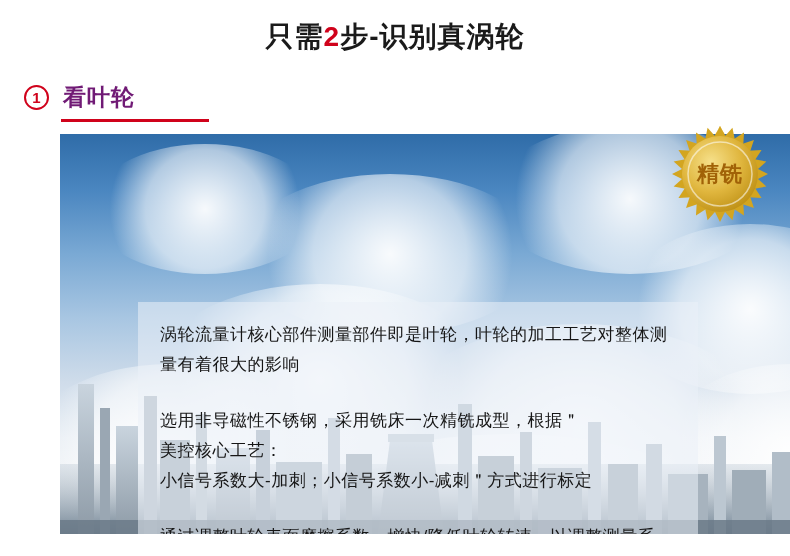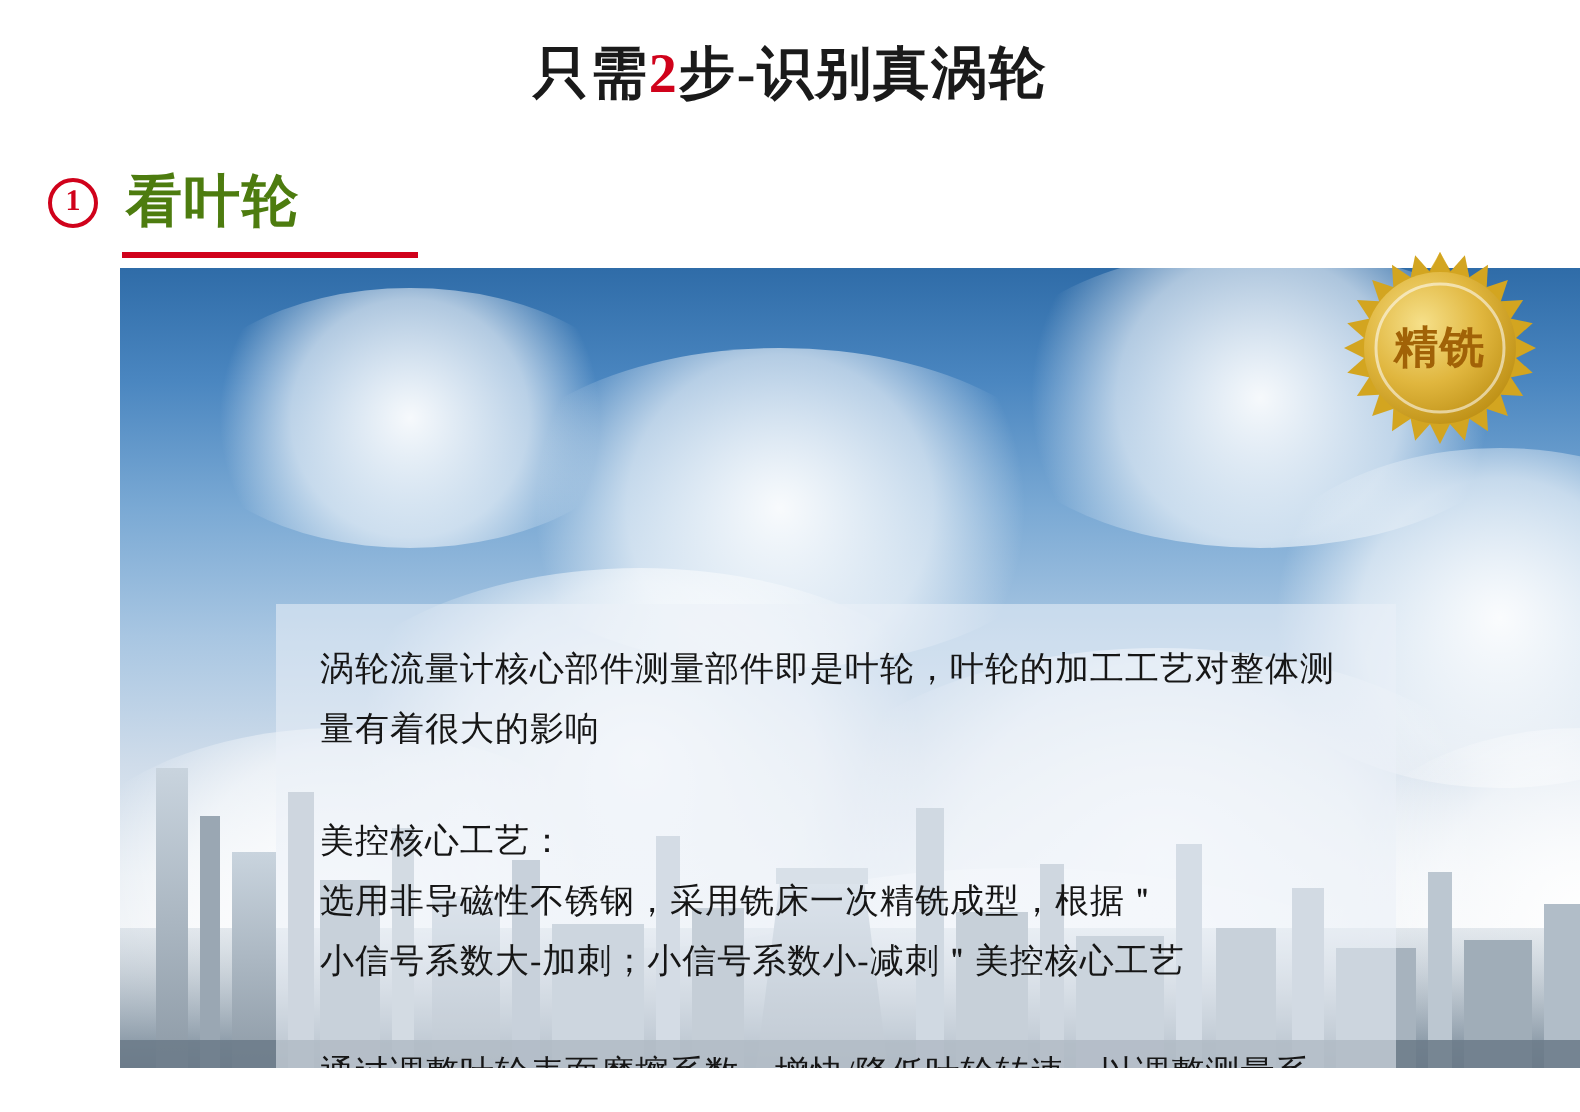--- a/index.html
+++ b/index.html
@@ -11,21 +11,20 @@
     height: 556px;
     background: #ffffff;
     font-family: "Liberation Sans", sans-serif;
     overflow: hidden;
   }
   .page {
     position: relative;
     width: 790px;
     height: 556px;
     background: #ffffff;
-    font-family: Liberation Serif, serif;
   }
 
   
   .title-bar {
     position: absolute;
     top: 18px;
     left: 0;
     width: 790px;
     text-align: center;
     font-size: 28px;
@@ -58,23 +57,23 @@
     align-items: center;
     justify-content: center;
     box-sizing: border-box;
     line-height: 1;
   }
   .step-label-wrap {
     margin-left: 14px;
     position: relative;
   }
   .step-label {
-    font-size: 28px;
+    font-size: 23px;
     font-weight: bold;
-    color: #4d7c0f;
+    color: #701a75;
     letter-spacing: 1px;
   }
   .step-underline {
     position: absolute;
     left: -2px;
     bottom: -9px;
     width: 148px;
     height: 3px;
     background: #d0021b;
   }
@@ -243,23 +242,23 @@
       <rect x="654" y="92" width="12" height="98" fill="#bcc7d1"></rect>
       <rect x="672" y="126" width="34" height="64" fill="#a0adb8"></rect>
       <rect x="712" y="108" width="20" height="82" fill="#b1bdc8"></rect>
 
       <rect x="0" y="176" width="742" height="14" fill="#6b7a88" opacity="0.85"></rect>
     </svg>
 
     <div class="text-box">
       <p>涡轮流量计核心部件测量部件即是叶轮，叶轮的加工工艺对整体测量有着很大的影响</p>
       <div class="para-gap"></div>
+      <p>选用非导磁性不锈钢，采用铣床一次精铣成型，根据＂</p>
       <p>美控核心工艺：</p>
-      <p>选用非导磁性不锈钢，采用铣床一次精铣成型，根据＂</p>
-      <p>小信号系数大-加刺；小信号系数小-减刺＂美控核心工艺</p>
+      <p>小信号系数大-加刺；小信号系数小-减刺＂方式进行标定</p>
       <div class="para-gap"></div>
       <p>通过调整叶轮表面摩擦系数，增快/降低叶轮转速，以调整测量系数。</p>
     </div>
   </div>
 
   <div class="seal">
     <svg viewBox="0 0 96 96" width="96" height="96">
       <defs>
         <radialGradient id="goldGrad" cx="38%" cy="34%" r="72%">
           <stop offset="0%" stop-color="#f6e08a"></stop>

